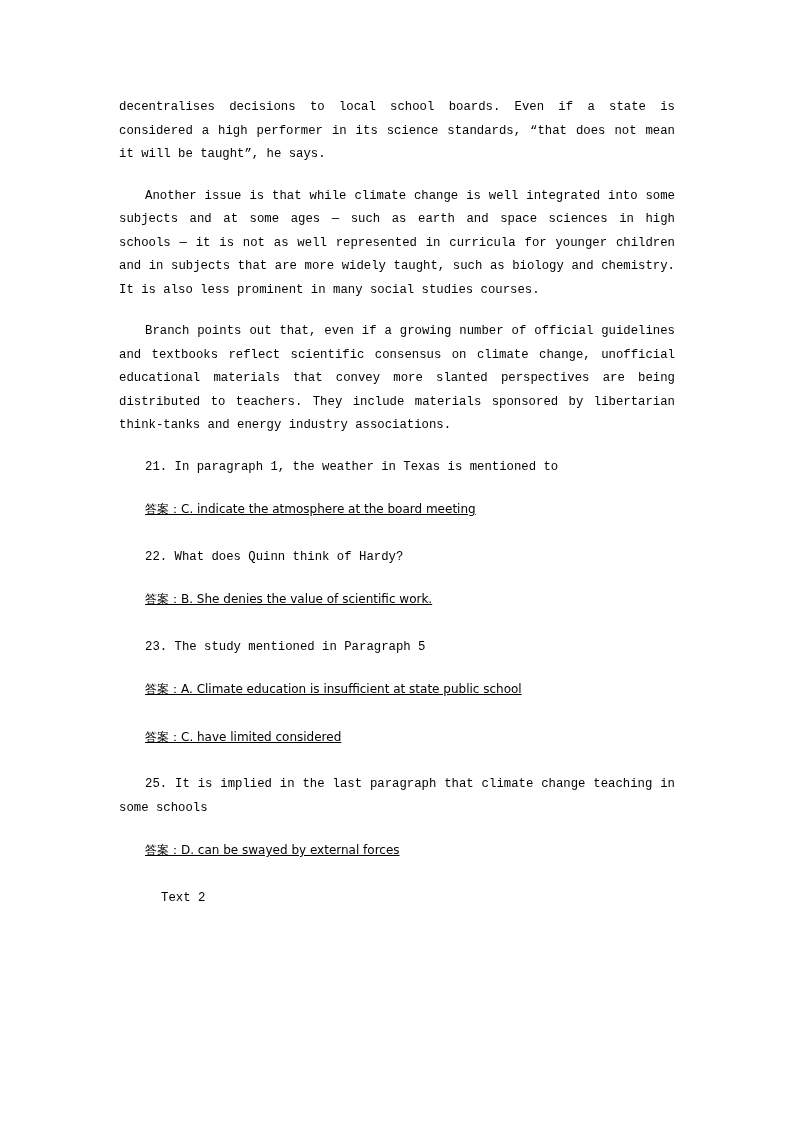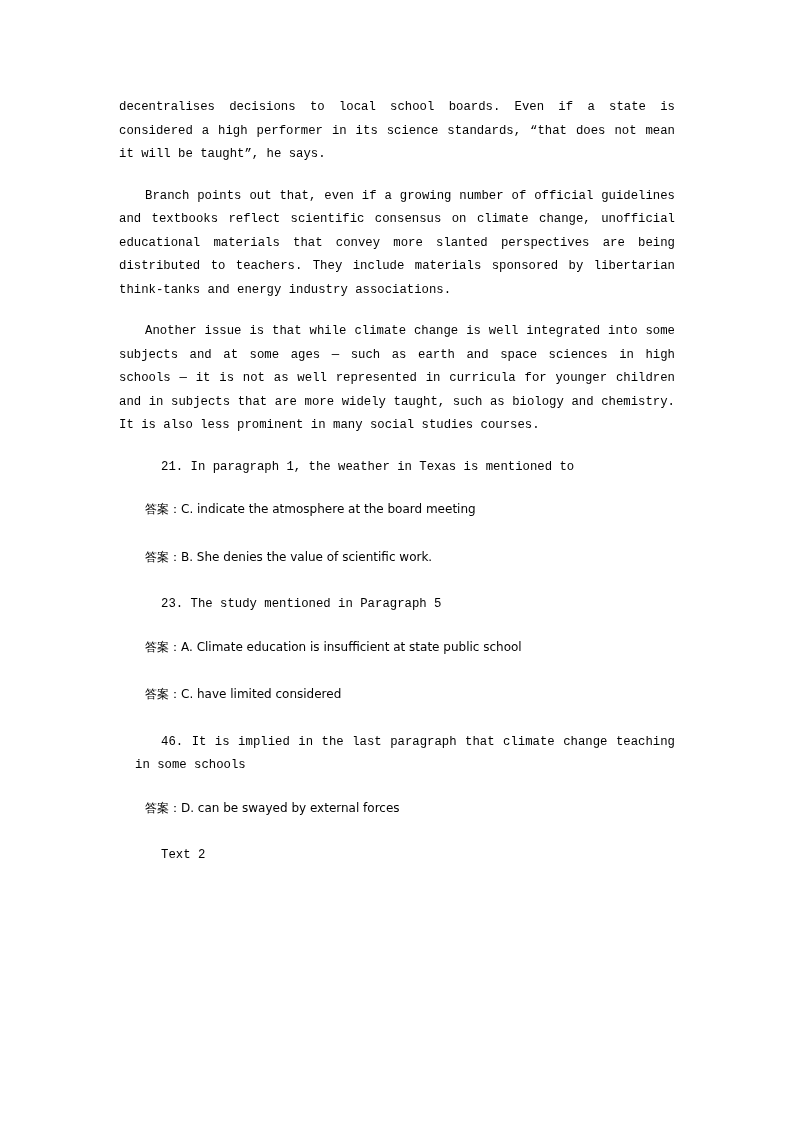--- a/index.html
+++ b/index.html
@@ -29,57 +29,59 @@
     letter-spacing: 0px;
   }
   p.indent {
     text-indent: 26px;
   }
   p.cont {
     text-indent: 0;
   }
   p.q {
     text-indent: 26px;
-    margin: 0 0 19px 16px;
+    margin: 0 0 19px 0;
     font-family: Liberation Mono, monospace;
   }
   p.a {
     text-indent: 26px;
     margin: 0 0 24px 0;
+    text-decoration: underline;
   }
   p.tail {
     text-indent: 26px;
     margin: 16px;
   }
   .cn {
     font-family: "DejaVu Sans", sans-serif;
     font-size: 12px;
   }
 </style>
 </head>
 <body>
 
 <div class="page">
   <div class="doc-body">
 
     <p class="cont">decentralises decisions to local school boards. Even if a state is considered a high performer in its science standards, “that does not mean it will be taught”, he says.</p>
 
+    <p class="indent">Another issue is that while climate change is well integrated into some subjects and at some ages — such as earth and space sciences in high schools — it is not as well represented in curricula for younger children and in subjects that are more widely taught, such as biology and chemistry. It is also less prominent in many social studies courses.</p>
+
     <p class="indent">Branch points out that, even if a growing number of official guidelines and textbooks reflect scientific consensus on climate change, unofficial educational materials that convey more slanted perspectives are being distributed to teachers. They include materials sponsored by libertarian think-tanks and energy industry associations.</p>
-
-    <p class="indent">Another issue is that while climate change is well integrated into some subjects and at some ages — such as earth and space sciences in high schools — it is not as well represented in curricula for younger children and in subjects that are more widely taught, such as biology and chemistry. It is also less prominent in many social studies courses.</p>
 
     <p class="q">21. In paragraph 1, the weather in Texas is mentioned to</p>
     <p class="a cn">答案：C. indicate the atmosphere at the board meeting</p>
 
+    <p class="q">22. What does Quinn think of Hardy?</p>
     <p class="a cn">答案：B. She denies the value of scientific work.</p>
 
     <p class="q">23. The study mentioned in Paragraph 5</p>
     <p class="a cn">答案：A. Climate education is insufficient at state public school</p>
 
     <p class="a cn">答案：C. have limited considered</p>
 
-    <p class="q">46. It is implied in the last paragraph that climate change teaching in some schools</p>
+    <p class="q">25. It is implied in the last paragraph that climate change teaching in some schools</p>
     <p class="a cn">答案：D. can be swayed by external forces</p>
 
     <p class="tail">Text 2</p>
 
   </div>
 </div>
 
 </body></html>

